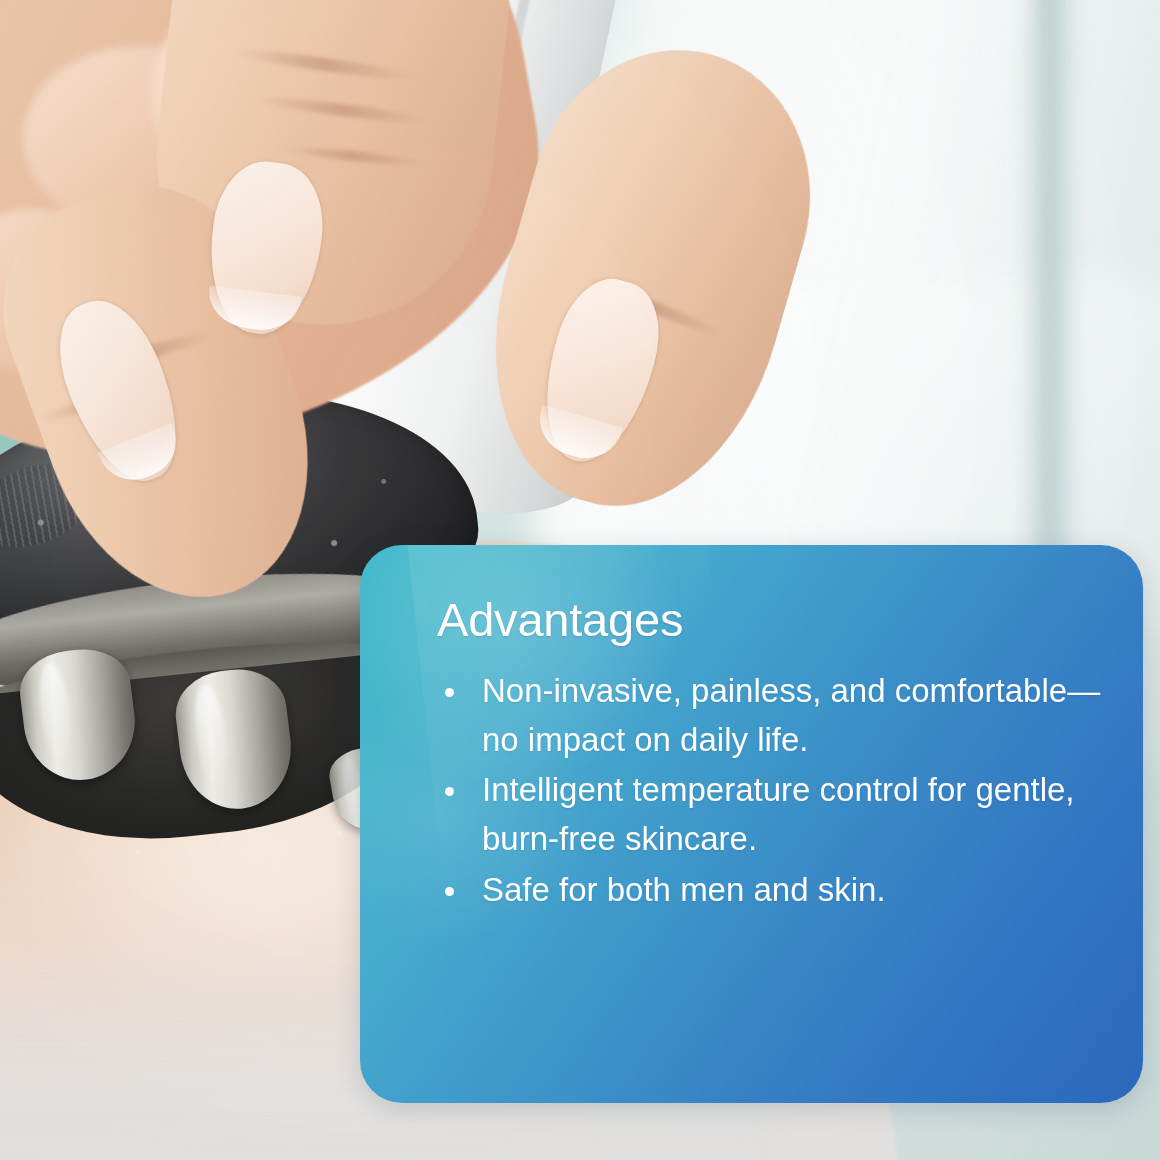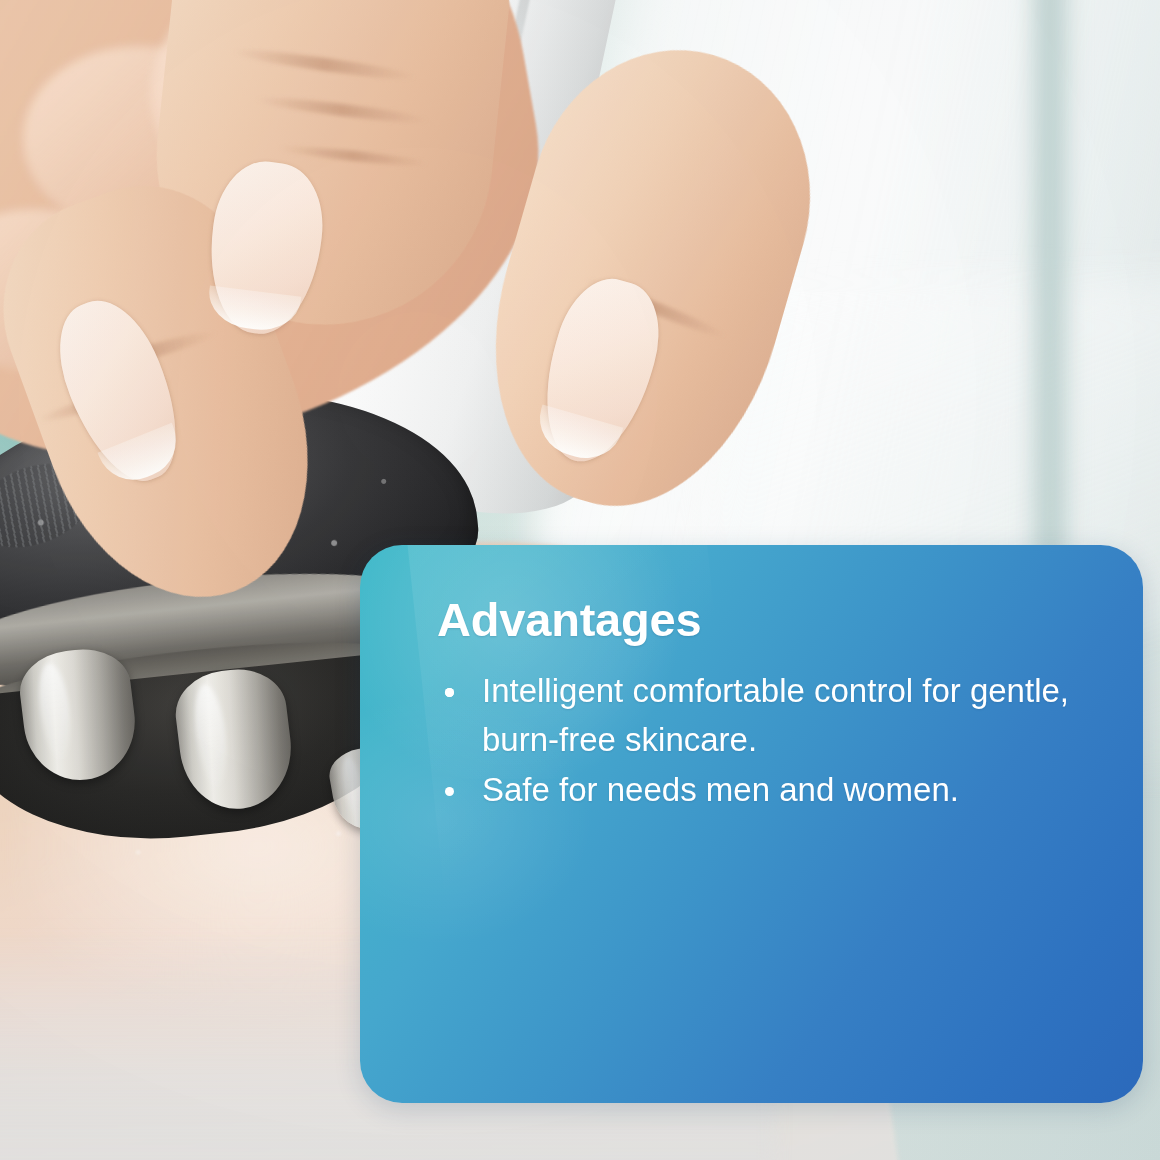--- a/index.html
+++ b/index.html
@@ -435,21 +435,21 @@
 
   .card-inner {
     position: relative;
     padding: 50px 36px 0 77px;
   }
 
   .card-title {
     margin: 0;
     color: #ffffff;
     font-size: 47px;
-    font-weight: bold;
+    font-weight: normal;
     letter-spacing: -0.2px;
     line-height: 1.06;
     text-shadow: 0 1px 2px rgba(16,60,100,0.18);
   }
 
   .bullets {
     list-style: none;
     margin: 22px 0 0 0;
     padding: 0;
   }
@@ -539,26 +539,27 @@
     <div class="card-glow"></div>
     <div class="card-glow2"></div>
     <div class="card-sheen"></div>
 
     <div class="card-inner">
       <h1 class="card-title">Advantages</h1>
 
       <ul class="bullets">
         <li class="bullet">
           <span class="dot"></span>
+          <span>Non-invasive, painless, and comfortable—no impact on daily life.</span>
         </li>
         <li class="bullet">
           <span class="dot"></span>
-          <span> Intelligent comfortable control for gentle, burn-free skincare.</span>
+          <span> Intelligent temperature control for gentle, burn-free skincare.</span>
         </li>
         <li class="bullet">
           <span class="dot"></span>
-          <span> Safe for needs men and women.</span>
+          <span> Safe for both men and skin.</span>
         </li>
       </ul>
     </div>
   </div>
 
 </div>
 
 </body></html>

